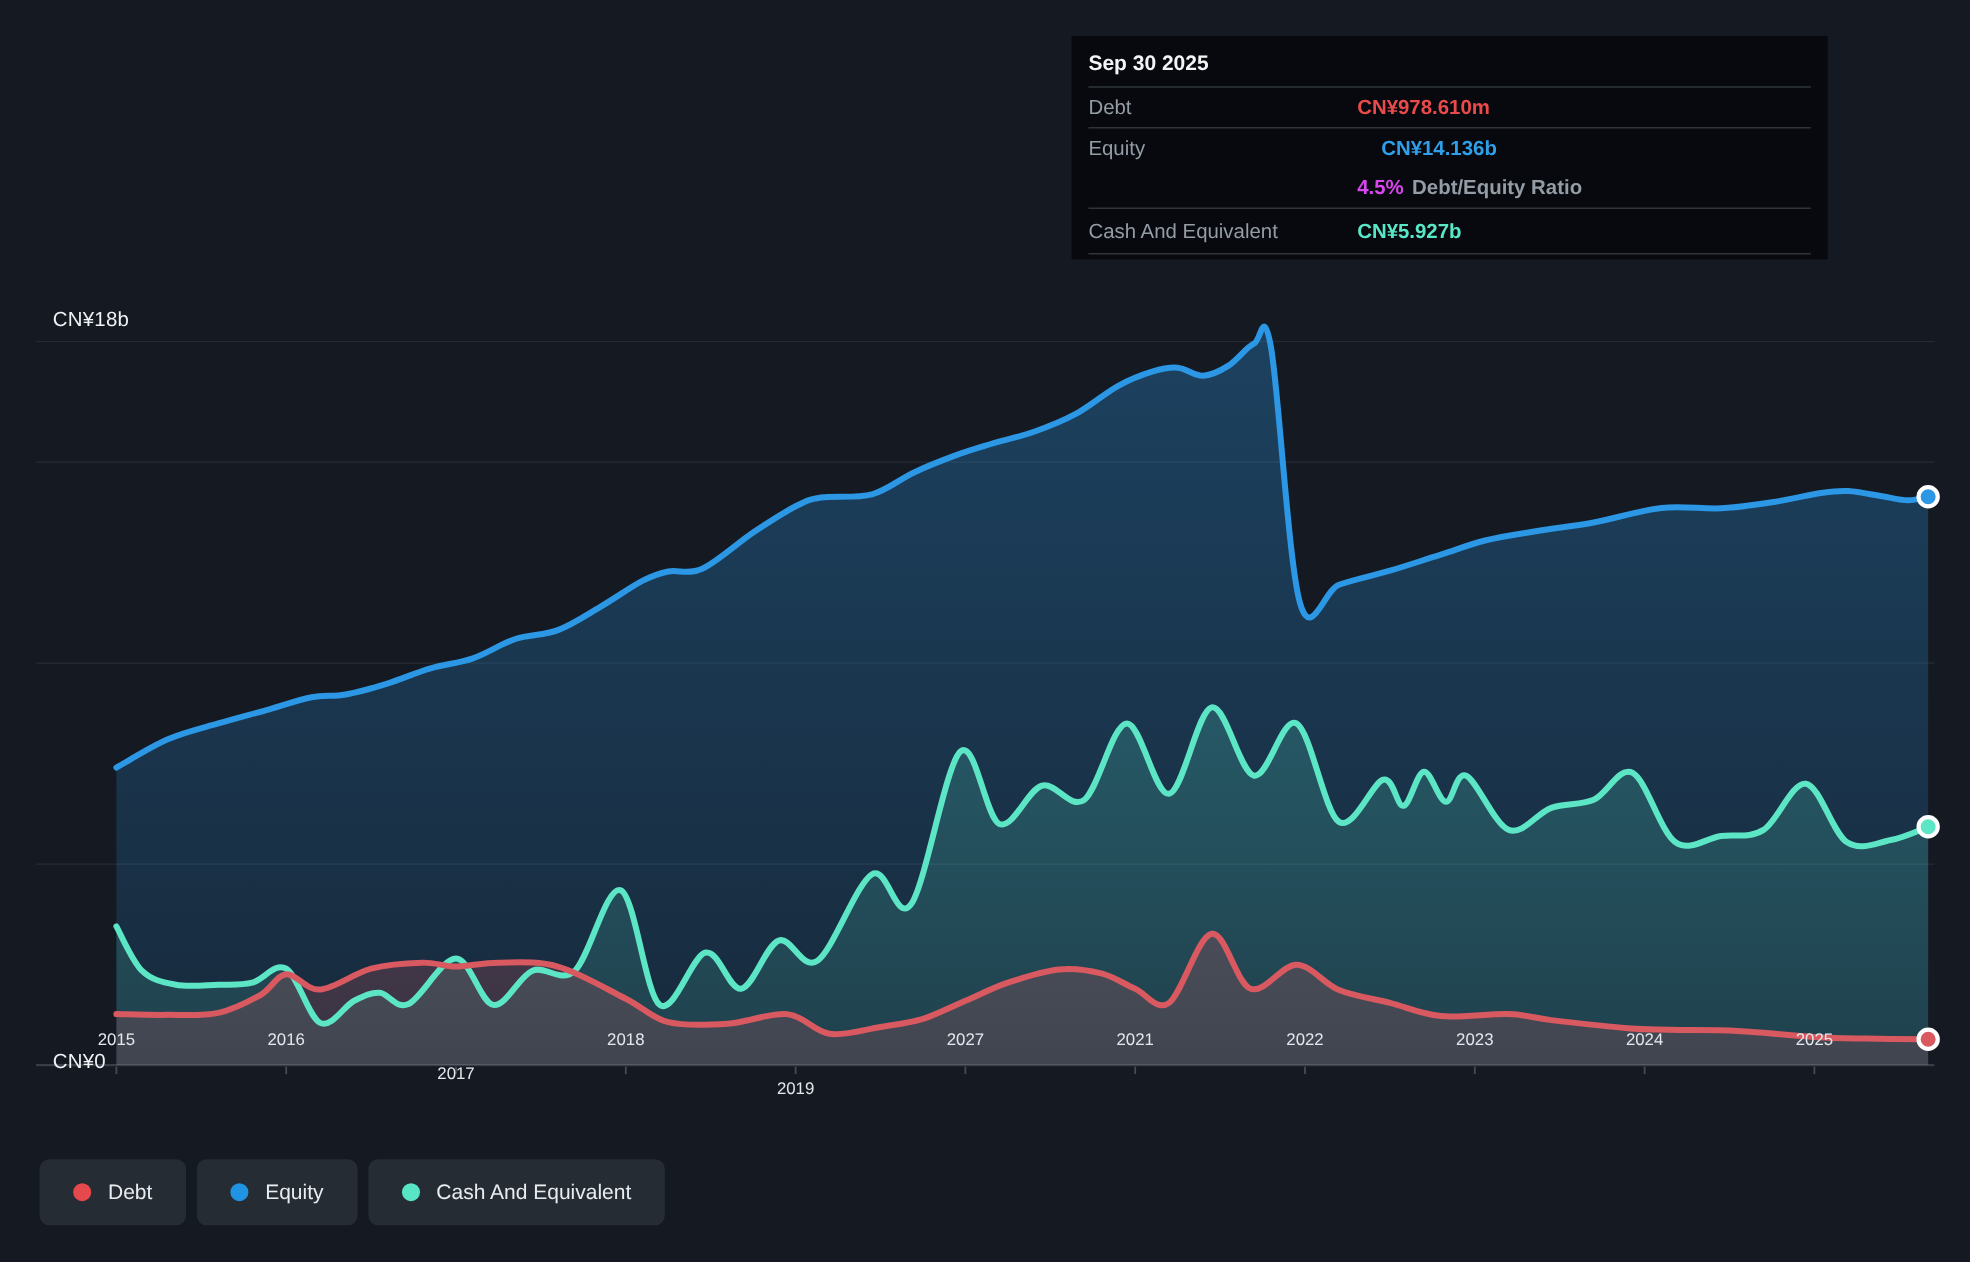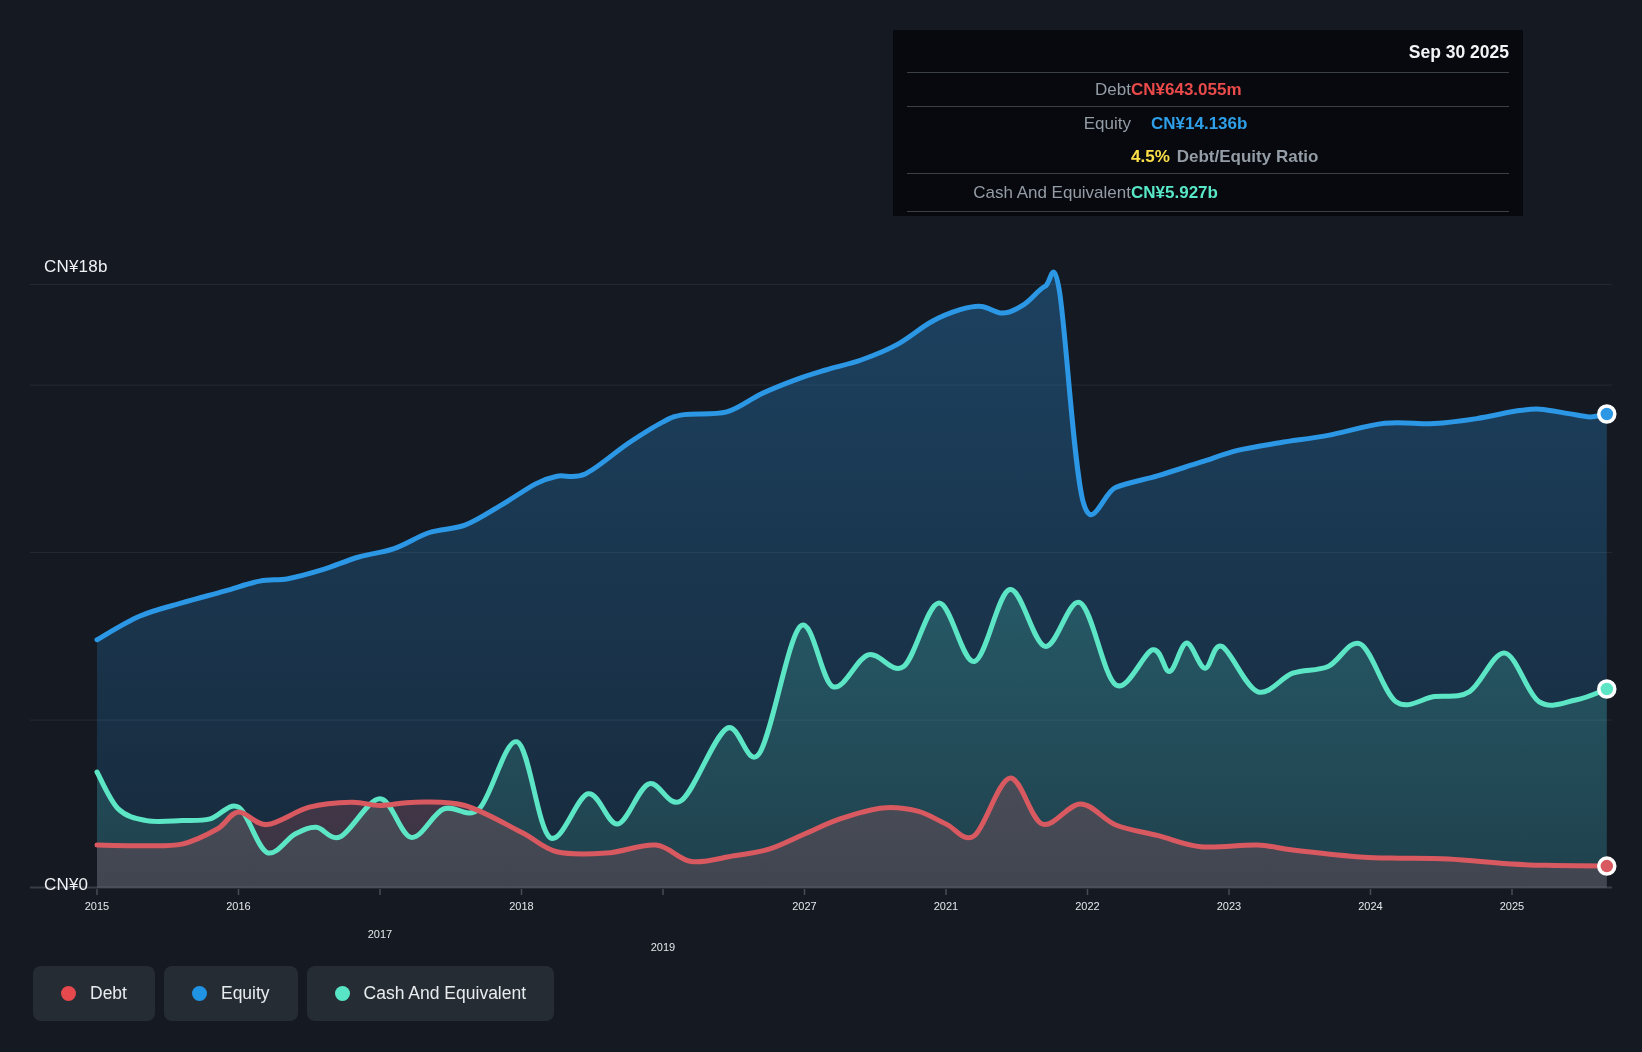--- a/index.html
+++ b/index.html
@@ -4,31 +4,31 @@
 <style>
   html,body{margin:0;padding:0;background:#141922;}
   body{font-family:"Liberation Sans",sans-serif;-webkit-font-smoothing:antialiased;}
   .stage{position:relative;width:1642px;height:1052px;background:#141922;overflow:hidden;}
   svg{position:absolute;left:0;top:0;}
 
   .ylabel{position:absolute;left:44px;color:#f0f2f5;font-size:17px;font-weight:500;letter-spacing:.2px;}
   .ylabel.top{top:257px;}
   .ylabel.zero{top:875px;}
 
-  .xlabel{position:absolute;top:900px;width:80px;margin-left:-40px;text-align:center;
-          color:#e3e7eb;font-size:11px;font-weight:400;}
+  .xlabel{position:absolute;top:858px;width:80px;margin-left:-40px;text-align:center;
+          color:#e3e7eb;font-size:14px;font-weight:400;}
 
   .tooltip{position:absolute;left:893px;top:30px;width:630px;box-sizing:border-box;
-           background:#07090e;padding:2px 14px 4px 14px;color:#f2f4f6;text-align:right;}
+           background:#07090e;padding:2px 14px 4px 14px;color:#f2f4f6;}
   .tt-title{font-size:17.5px;font-weight:700;padding:10px 0 9px 0;border-bottom:1px solid #3a4048;}
   .tt-row{display:flex;align-items:center;height:33px;font-size:17px;}
   .tt-row.bordered{border-bottom:1px solid #3a4048;}
   .tt-row .lbl{width:224px;color:#949ca6;font-weight:400;flex:none;}
   .tt-row .val{font-weight:700;}
-  .tt-row .ratio-strong{font-weight:700;color:#fde047;margin-right:7px;}
+  .tt-row .ratio-strong{font-weight:700;color:#d946ef;margin-right:7px;}
   .tt-row .ratio-label{color:#949ca6;font-weight:700;}
 
   .legend{position:absolute;left:33px;top:966px;display:flex;gap:9px;}
   .chip{display:inline-flex;align-items:center;gap:14px;height:55px;padding:0 28px;
         background:#262c34;border-radius:8px;color:#e9ecef;font-size:17.5px;cursor:pointer;}
   .chip .dot{width:15px;height:15px;border-radius:50%;flex:none;}
 </style>
 </head>
 <body>
 
@@ -90,21 +90,21 @@
       <div class="xlabel" style="left: 1087.5px;">2022</div>
       <div class="xlabel" style="left: 1229px;">2023</div>
       <div class="xlabel" style="left: 1370.5px;">2024</div>
       <div class="xlabel" style="left: 1512px;">2025</div>
     </div>
 
   <div class="tooltip">
     <div class="tt-title">Sep 30 2025</div>
     <div class="tt-row bordered">
       <span class="lbl">Debt</span>
-      <span class="val" id="tt-debt-val" style="color: rgb(234, 74, 74);">CN¥643.055m</span>
+      <span class="val" id="tt-debt-val" style="color: rgb(234, 74, 74);">CN¥978.610m</span>
     </div>
     <div class="tt-row">
       <span class="lbl">Equity</span>
       <span class="val" id="tt-equity-val" style="color: rgb(46, 159, 232); margin-left: 20px;">CN¥14.136b</span>
     </div>
     <div class="tt-row bordered">
       <span class="lbl"></span>
       <span class="ratio-strong">4.5%</span>
       <span class="ratio-label">Debt/Equity Ratio</span>
     </div>

